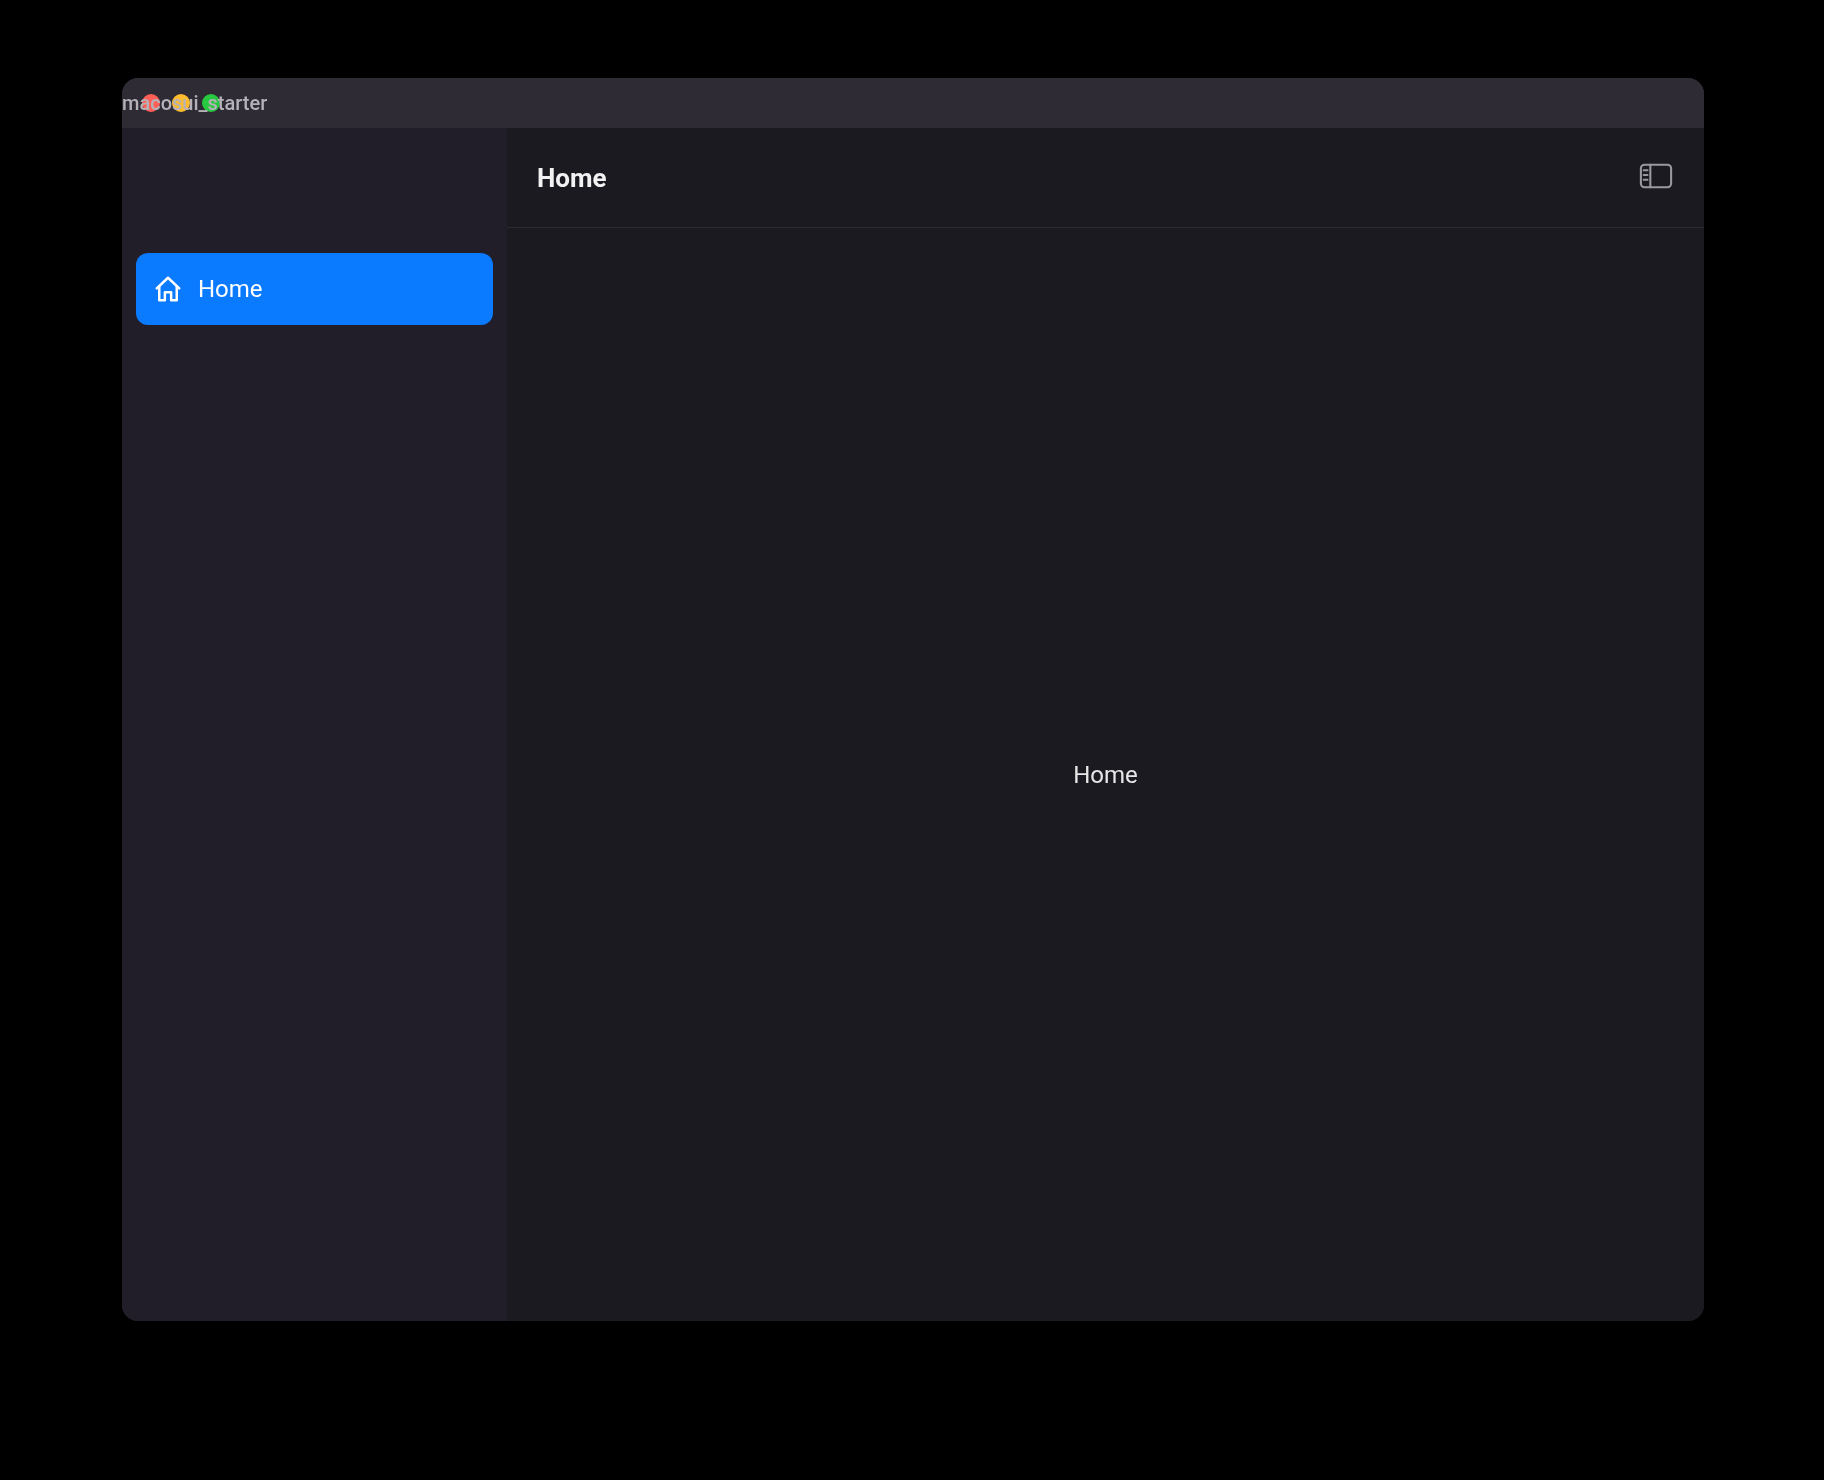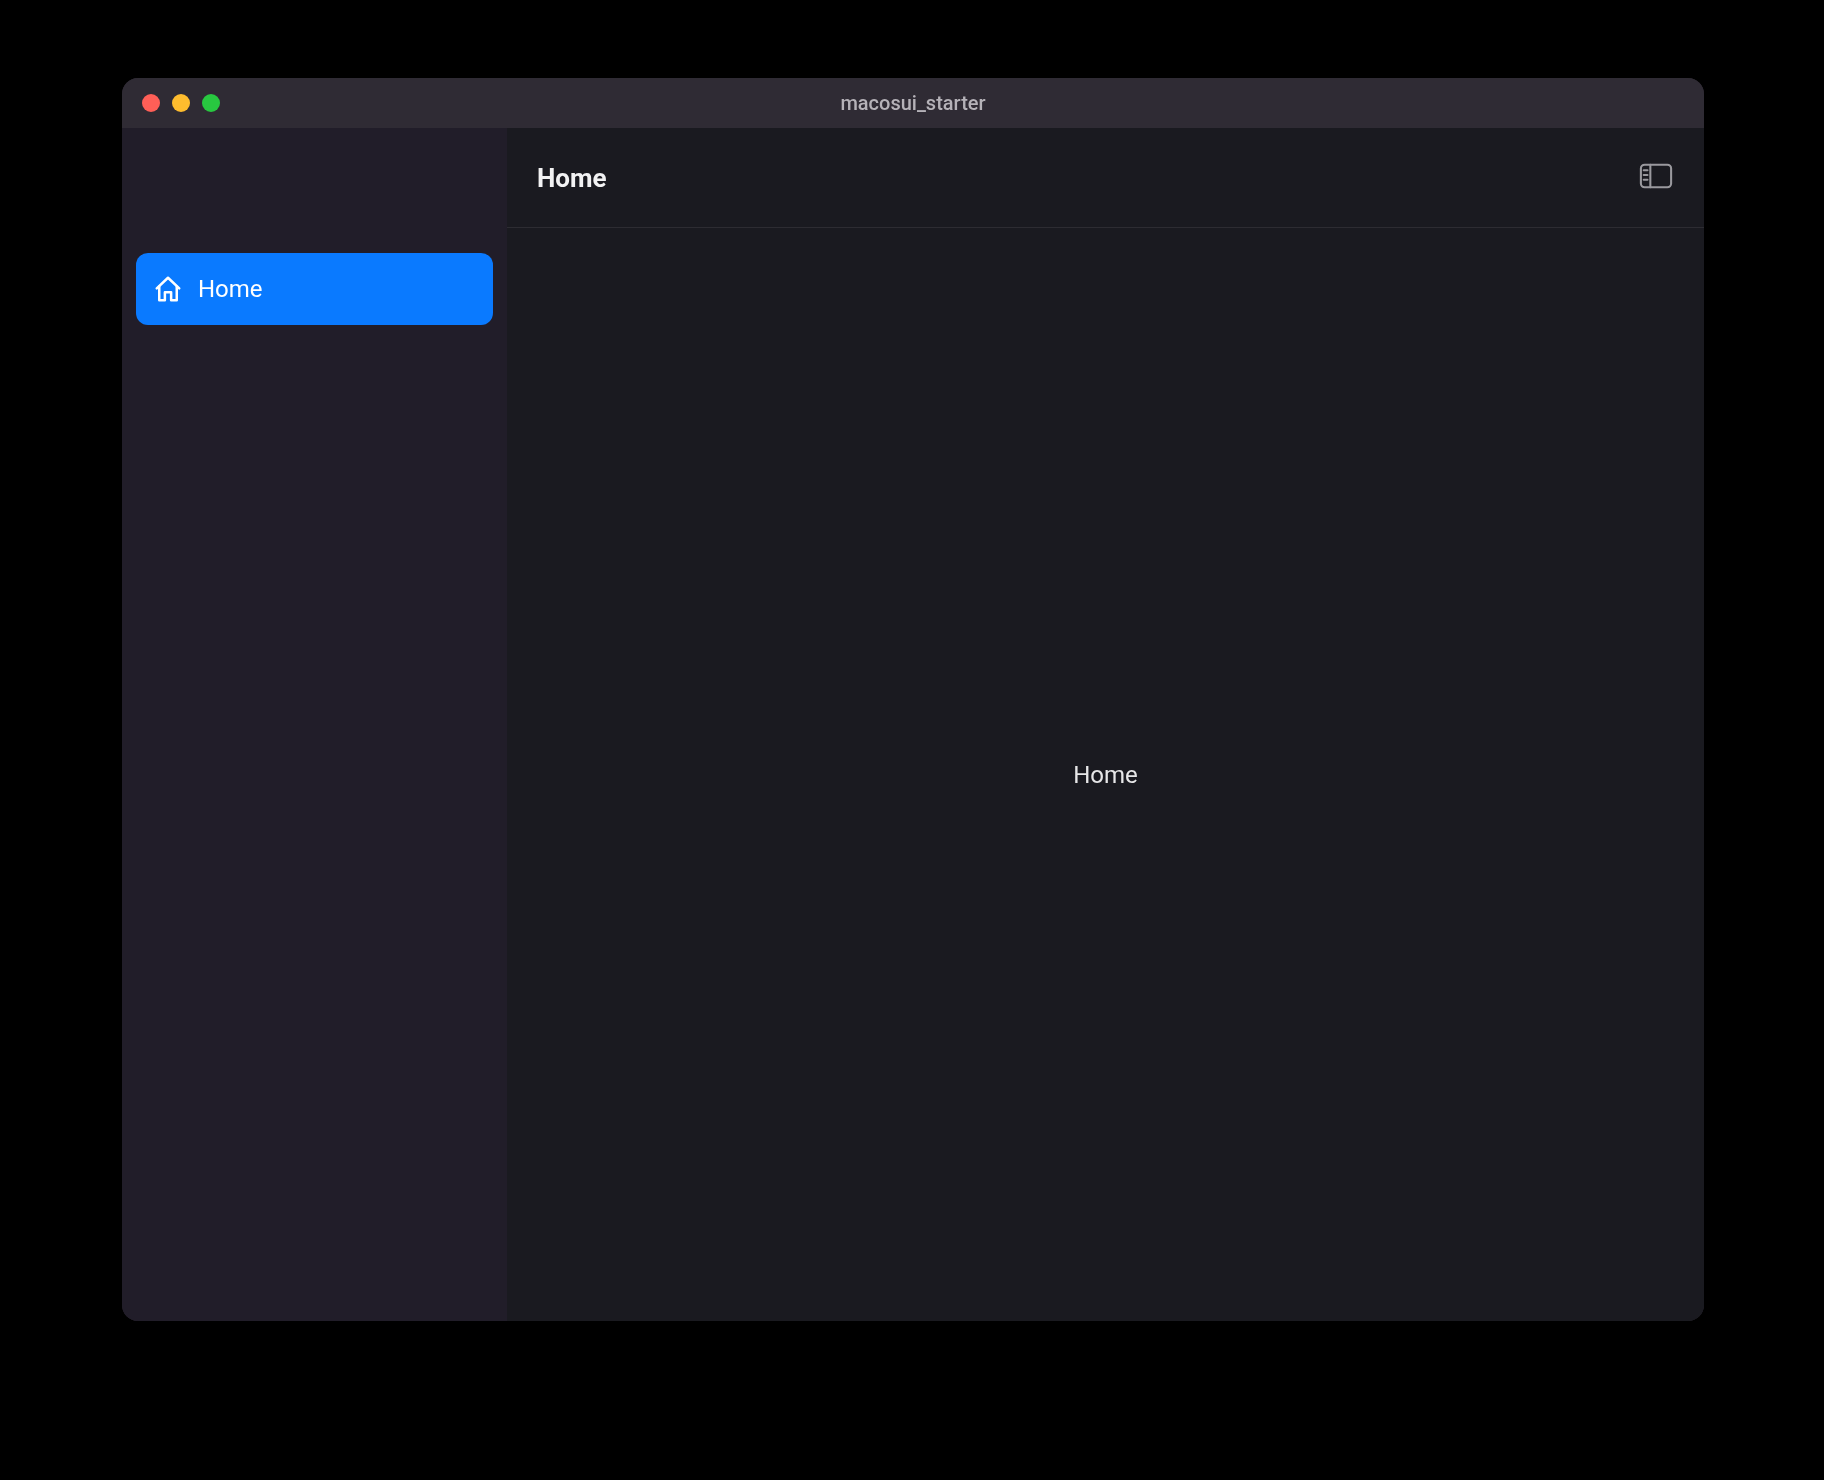--- a/index.html
+++ b/index.html
@@ -56,21 +56,21 @@
     }
 
     .tl-close { background: #ff5f57; }
     .tl-min   { background: #febc2e; }
     .tl-max   { background: #28c840; }
 
     .window-title {
       position: absolute;
       left: 0;
       right: 0;
-      text-align: center;
+      text-align: left;
       color: #b5b2b8;
       font-size: 20px;
       font-weight: 500;
       pointer-events: none;
     }
 
     .body-area {
       flex: 1;
       display: flex;
       min-height: 0;

